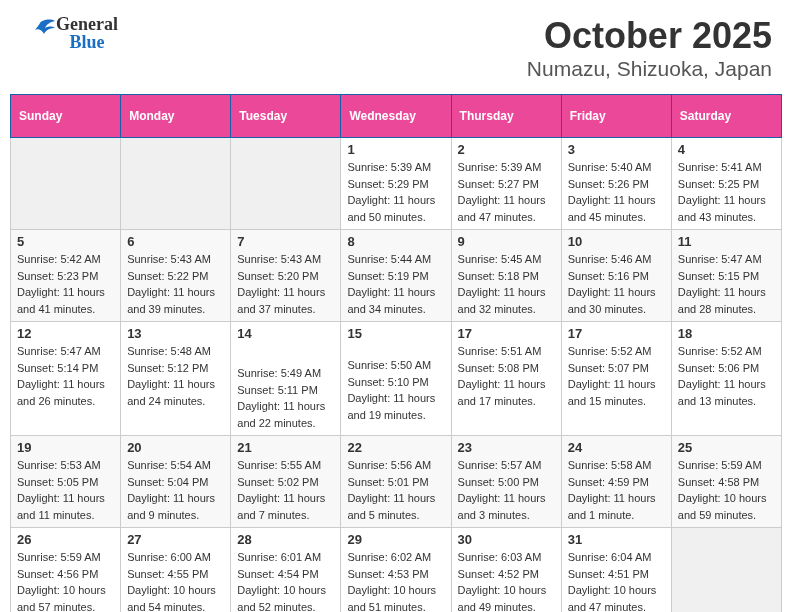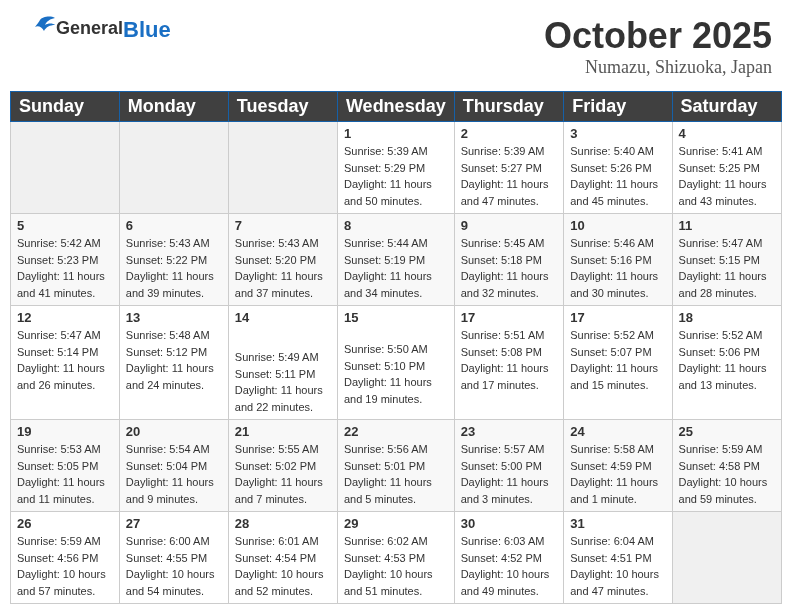--- a/index.html
+++ b/index.html
@@ -24,35 +24,34 @@
     }
     .title-section {
       text-align: right;
     }
     .month-title {
       font-size: 36px;
       font-weight: bold;
       color: #333;
     }
     .location {
-      font-size: 18px;
+      font-size: 21px;
       color: #555;
-      font-family: Liberation Serif, serif;
     }
     .calendar {
       width: 100%;
       border-collapse: collapse;
       border: 1px solid #ccc;
     }
     .calendar th {
-      background-color: #404040;
+      background-color: #ec4899;
       color: white;
       text-align: left;
-      padding: 4px 8px;
-      font-size: 18px;
+      padding: 14px 8px;
+      font-size: 12px;
       border: 1px solid #1560a8;
     }
     .calendar td {
       vertical-align: top;
       padding: 4px 6px;
       border: 1px solid #ccc;
       font-size: 11px;
       color: #333;
       width: calc(100% / 7);
       min-height: 80px;
@@ -73,31 +72,34 @@
     }
     .empty-cell {
       background: #f0f0f0 !important;
     }
     .logo-row {
       display: flex;
       align-items: center;
     }
     .logo-name {
       display: inline-flex;
+      flex-direction: column;
       line-height: 1;
+      font-family: Liberation Serif, serif;
     }
     .logo-general {
       font-size: 18px;
       font-weight: bold;
       color: #333;
     }
     .logo-blue-text {
-      font-size: 22px;
+      font-size: 18px;
       font-weight: bold;
       color: #1a6fc4;
+      text-align: center;
     }
   </style>
 </head>
 <body>
 
 <div class="header">
   <div class="logo">
     <div class="logo-row">
       <svg width="36" height="30" viewBox="0 0 36 30">
         <path d="M20 5 C22 2, 30 0, 35 3 C30 4, 27 6, 25 10 C28 8, 33 8, 35 10 C30 10, 26 12, 24 16 C22 12, 18 10, 15 12 C17 9, 19 7, 20 5Z" fill="#1a6fc4"></path>

